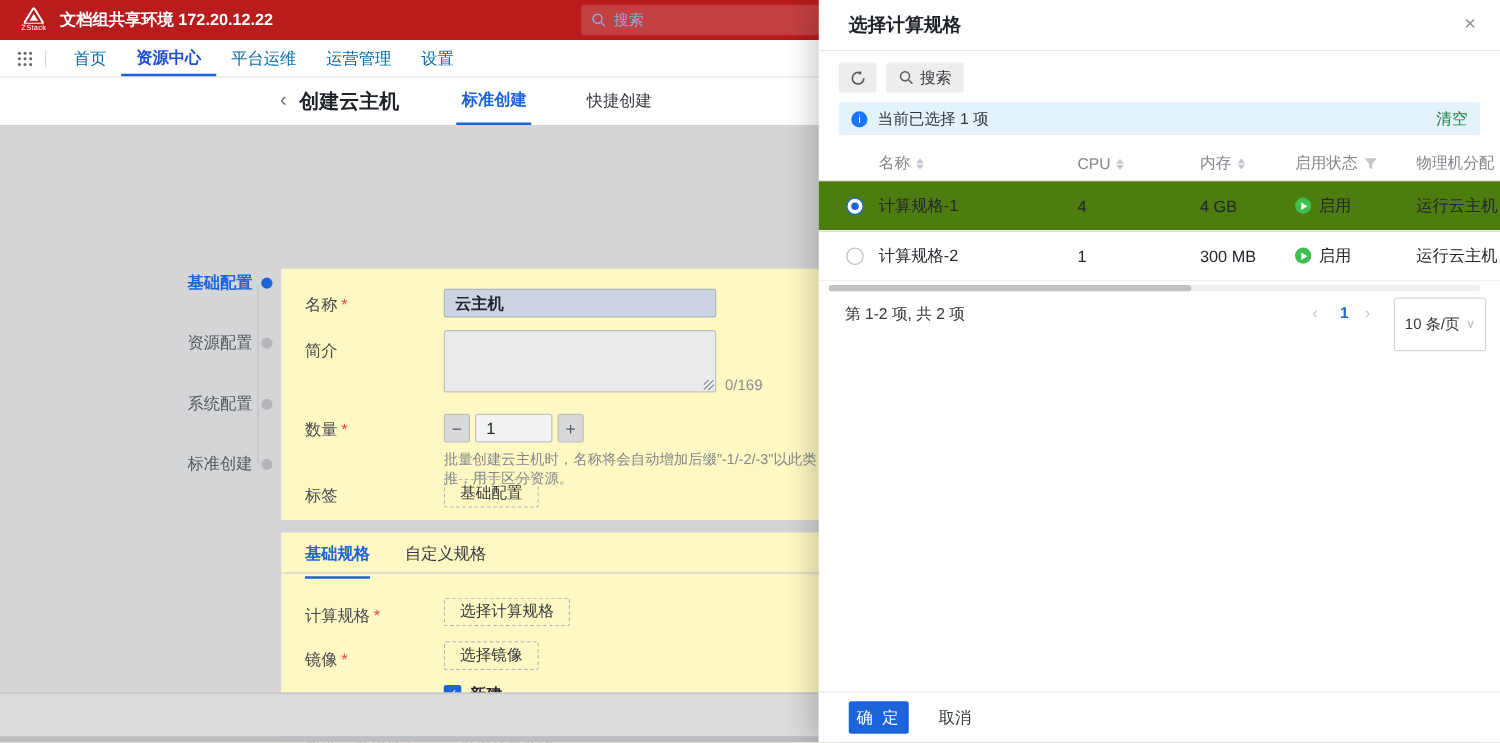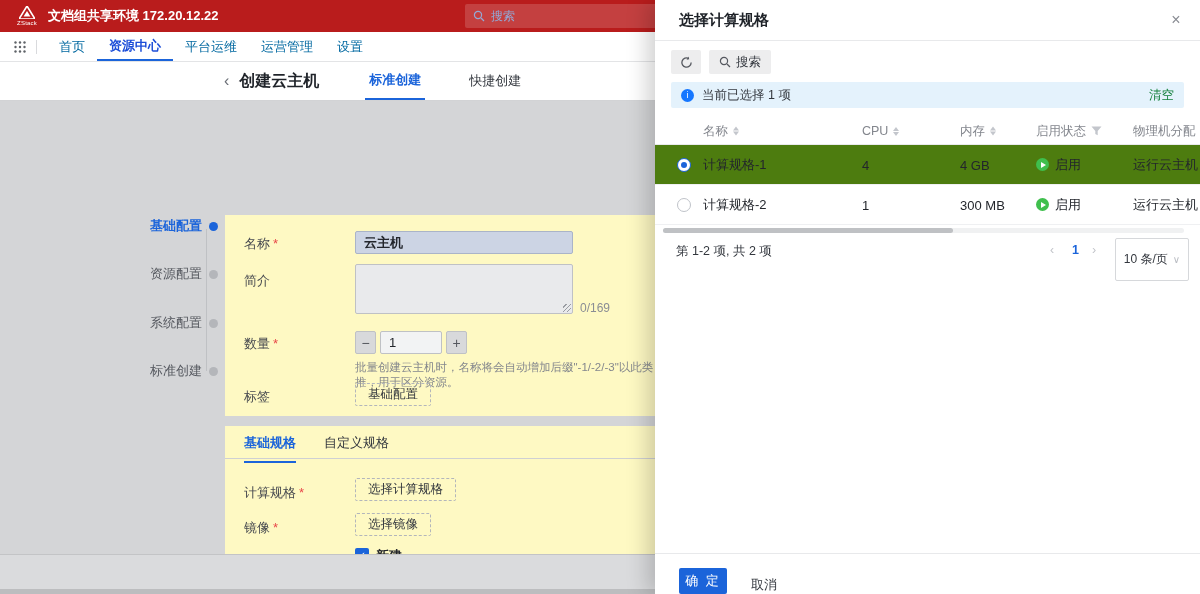--- a/index.html
+++ b/index.html
@@ -108,21 +108,21 @@
   .hscroll-thumb { position:absolute; top:0; left:0; width:290px; height:5px; border-radius:3px; background:#bfc1c4; }
 
   .pager { position:absolute; top:238px; left:5px; width:545px; height:26px; font-size:12.5px; color:#33373e; }
   .pager-total { position:absolute; left:16px; top:5px; }
   .pg-prev { position:absolute; left:390px; top:5px; color:#c0c3c8; cursor:pointer; }
   .pg-num { position:absolute; left:412px; top:5px; color:#1b64da; font-weight:bold; cursor:pointer; }
   .pg-next { position:absolute; left:432px; top:5px; color:#c0c3c8; cursor:pointer; }
   .pg-size { position:absolute; left:455px; top:0; width:74px; height:43px; border:1px solid #d6d8db; border-radius:2px; background:#fff; display:flex; align-items:center; justify-content:center; font-size:12px; color:#33373e; cursor:pointer; }
   .pg-size .caret { color:#b9bcc2; margin-left:5px; font-size:10px; }
 
-  .drawer-footer { position:absolute; bottom:0; left:0; width:100%; height:41px; border-top:1px solid #e8e9eb; background:#fff; display:flex; align-items:flex-end; }
+  .drawer-footer { position:absolute; bottom:0; left:0; width:100%; height:41px; border-top:1px solid #e8e9eb; background:#fff; display:flex; align-items:center; }
   .btn-ok { margin-left:24px; width:48px; height:26px; background:#1b64da; color:#fff; border:none; border-radius:2px; font-size:13px; cursor:pointer; font-family:inherit; letter-spacing:2px; }
   .btn-cancel { margin-left:24px; background:none; border:none; font-size:13px; color:#33373e; cursor:pointer; font-family:inherit; }
 </style>
 </head>
 <body>
 
 <div class="screen">
 
   <div class="topbar">
     <div class="logo">

